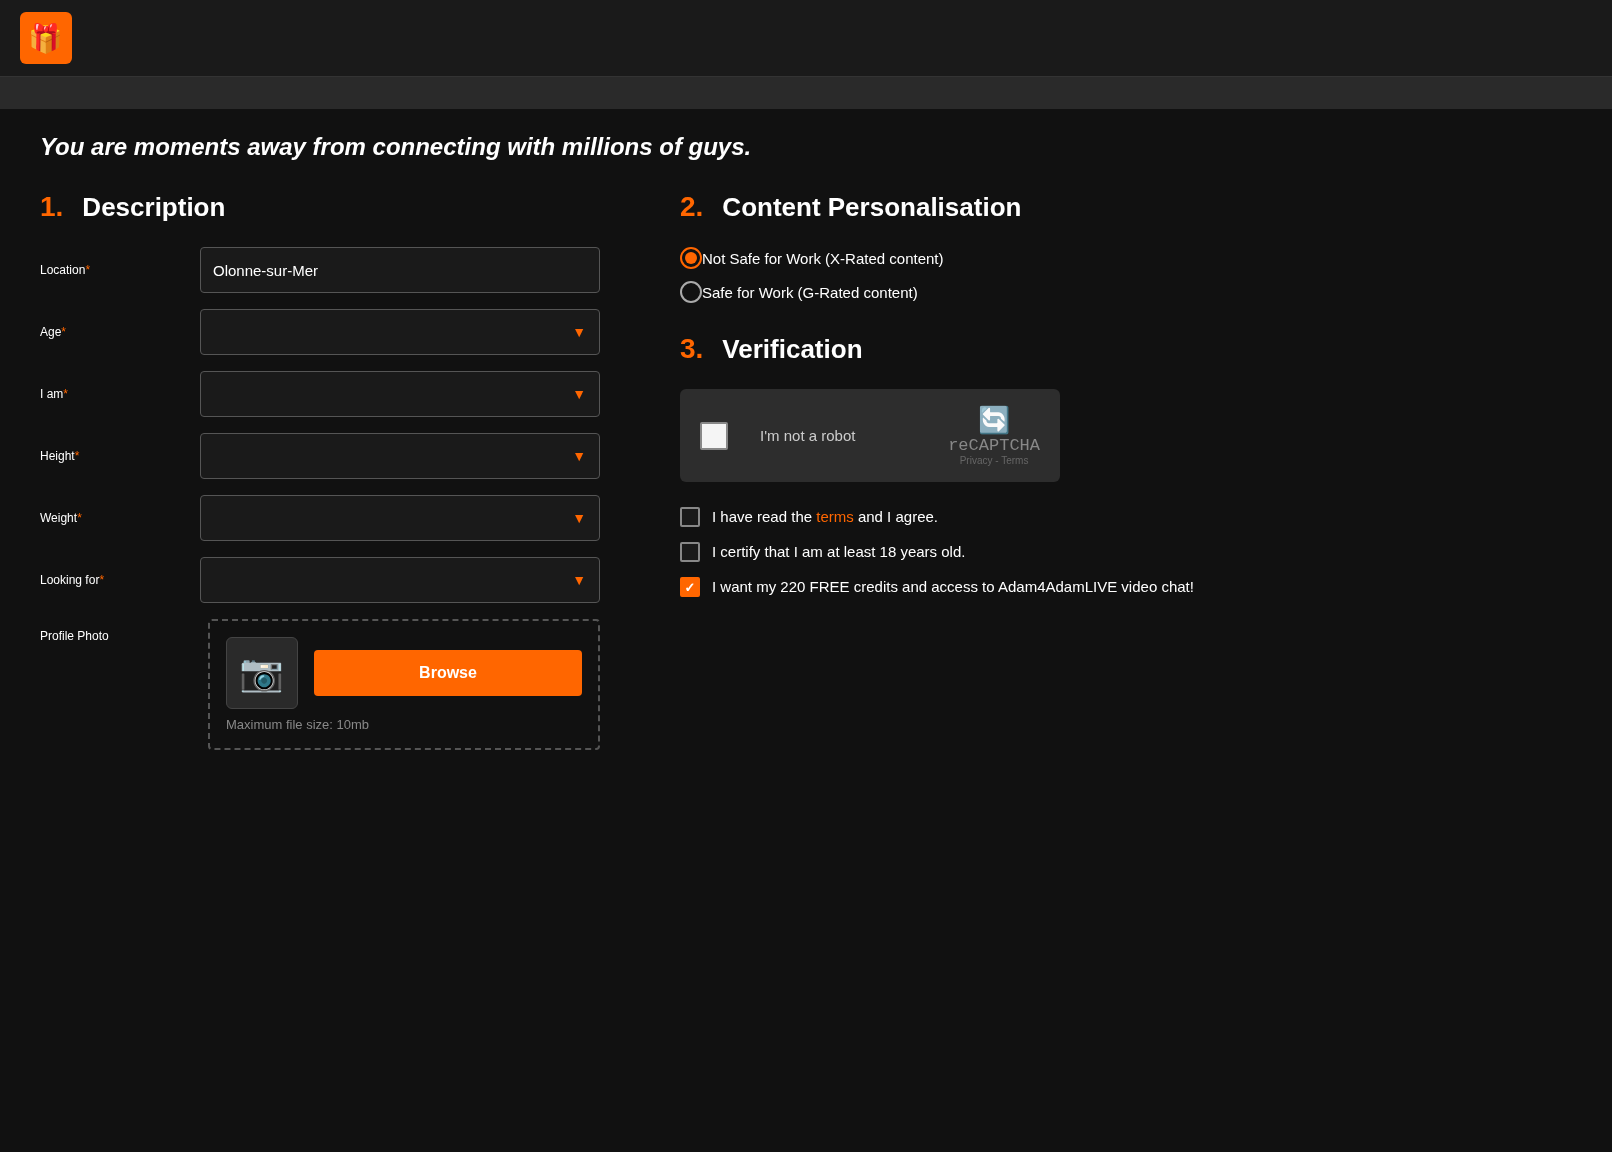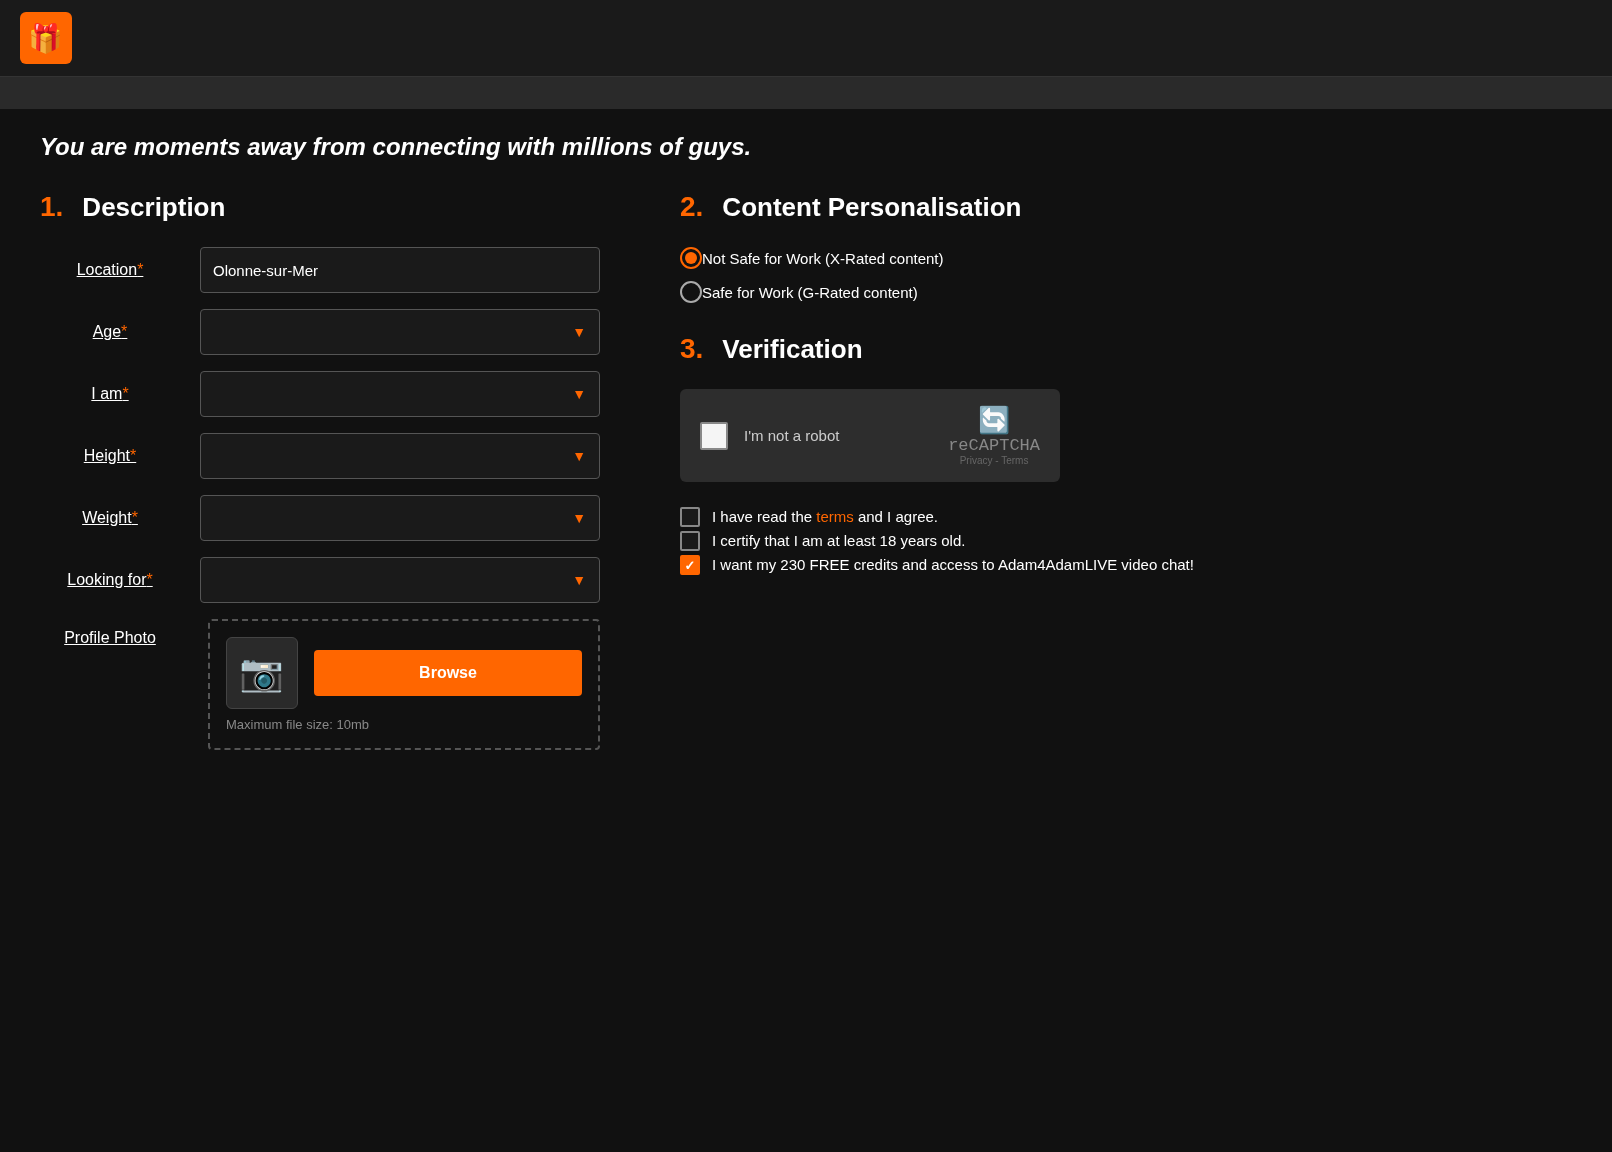--- a/index.html
+++ b/index.html
@@ -84,25 +84,24 @@
     }
 
     .form-row {
       display: flex;
       align-items: center;
       margin-bottom: 16px;
     }
 
     .form-label {
       width: 160px;
-      text-align: center;
+      text-align: left;
       padding-right: 20px;
-      font-size: 16px;
-      color: #ffffff;
-      text-decoration: underline;
+      font-size: 12px;
+      color: #ffffff;
     }
 
     .required-star {
       color: #ff6600;
     }
 
     .form-input {
       flex: 1;
       height: 46px;
       background-color: #1a1a1a;
@@ -258,21 +257,21 @@
       display: flex;
       align-items: center;
       justify-content: space-between;
       width: 380px;
       margin-bottom: 24px;
     }
 
     .captcha-left {
       display: flex;
       align-items: center;
-      gap: 16px;
+      gap: 32px;
     }
 
     .captcha-checkbox {
       width: 28px;
       height: 28px;
       border: 2px solid #888;
       background: #f5f5f5;
       border-radius: 2px;
     }
 
@@ -301,21 +300,21 @@
     .recaptcha-links {
       font-size: 10px;
       color: #666;
       display: block;
     }
 
     
     .checkbox-group {
       display: flex;
       flex-direction: column;
-      gap: 3px;
+      gap: 14px;
       margin-bottom: 8px;
     }
 
     .checkbox-item {
       display: flex;
       align-items: flex-start;
       gap: 12px;
       cursor: pointer;
     }
 
@@ -535,21 +534,21 @@
 
           <div class="checkbox-item">
             <div class="checkbox-square"></div>
             <span class="checkbox-label">I certify that I am at least 18 years old.</span>
           </div>
 
           <div class="checkbox-item">
             <div class="checkbox-square checked">
               <span class="checkbox-checkmark">✓</span>
             </div>
-            <span class="checkbox-label">I want my 230 FREE credits and access to Adam4AdamLIVE video chat!</span>
+            <span class="checkbox-label">I want my 220 FREE credits and access to Adam4AdamLIVE video chat!</span>
           </div>
 
         </div>
 
         
 
       </div>
 
     </div>
   </div>

